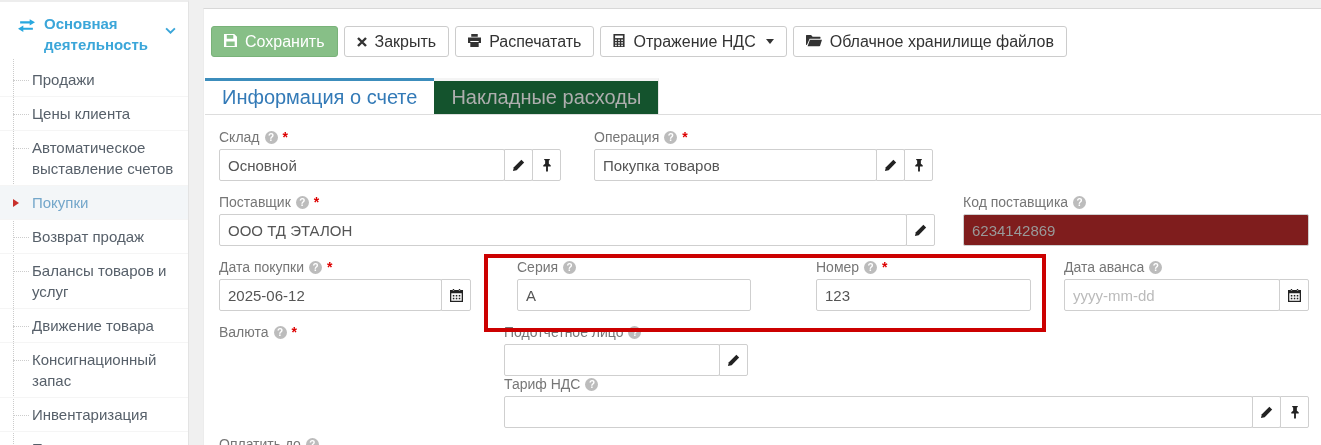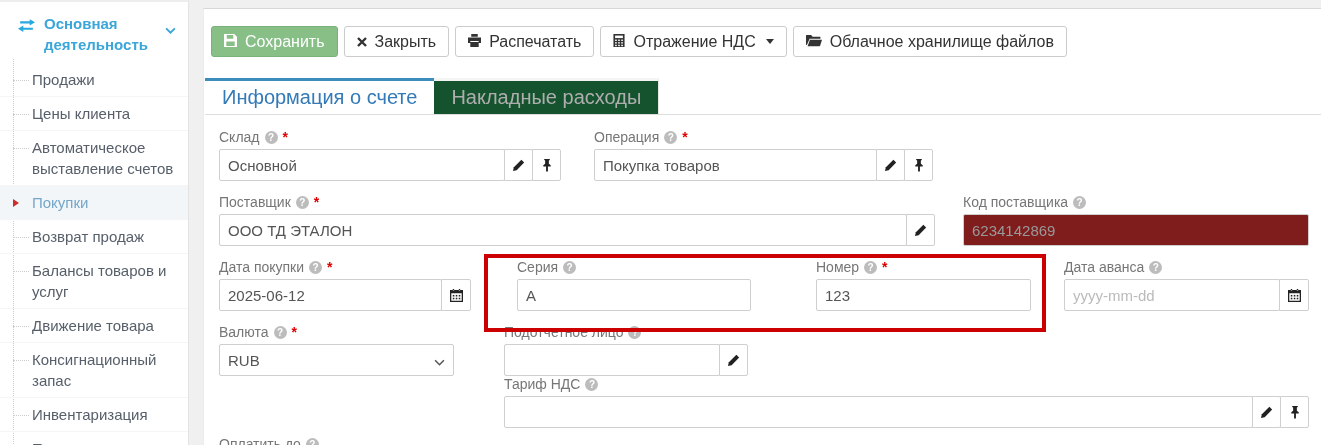--- a/index.html
+++ b/index.html
@@ -301,30 +301,20 @@
       </div>
 
       <div class="highlight-box"></div>
 
       <div class="fg" style="left:15px;top:316px;width:235px;">
         <label>
           <span>Валюта</span>
           <span class="qmark"></span>
           <span class="req">*</span>
         </label>
-        <div class="ig">
-          <div class="fake-select">
-            <span>RUB</span>
-            <span class="chev">
-              <svg width="11" height="7" viewBox="0 0 10 6" fill="none">
-                  <path d="M1 1l4 4 4-4" stroke="currentColor" stroke-width="1.4"></path>
-                </svg>
-            </span>
-          </div>
-        </div>
       </div>
 
       <div class="fg" style="left:300px;top:316px;width:244px;">
         <label>
           <span>Подотчетное лицо</span>
           <span class="qmark"></span>
         </label>
         <div class="ig">
           <input type="text" style="">
           <span class="addon">

